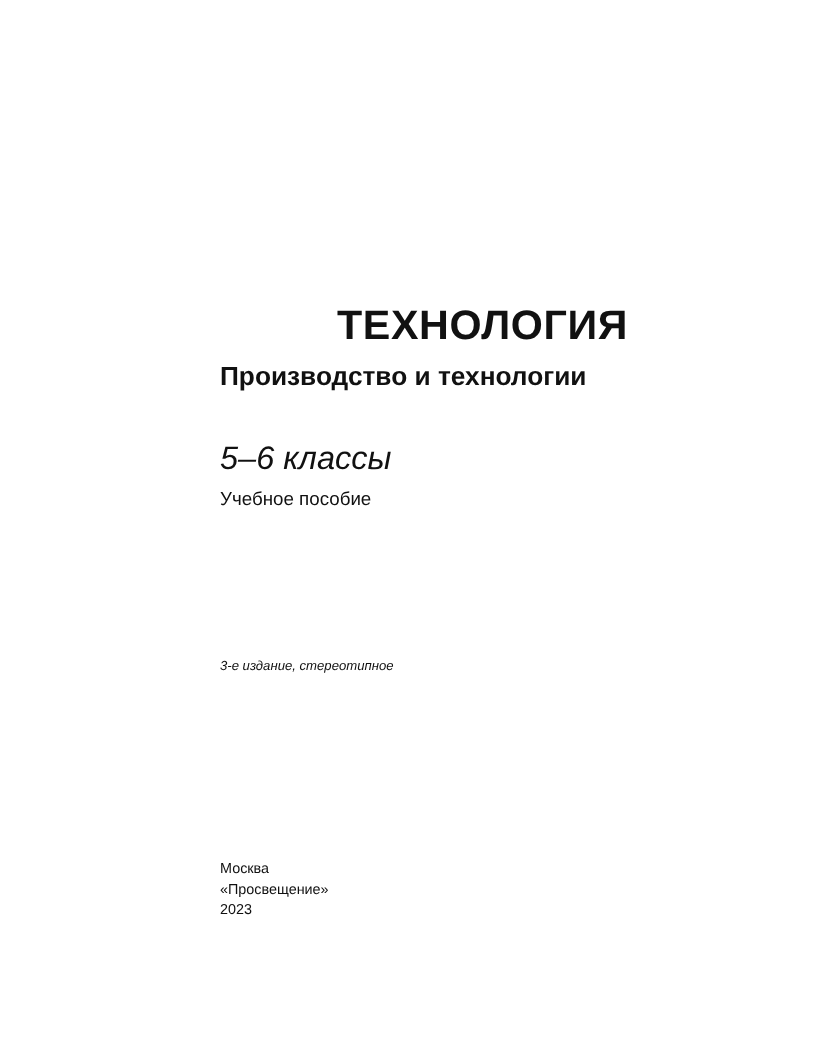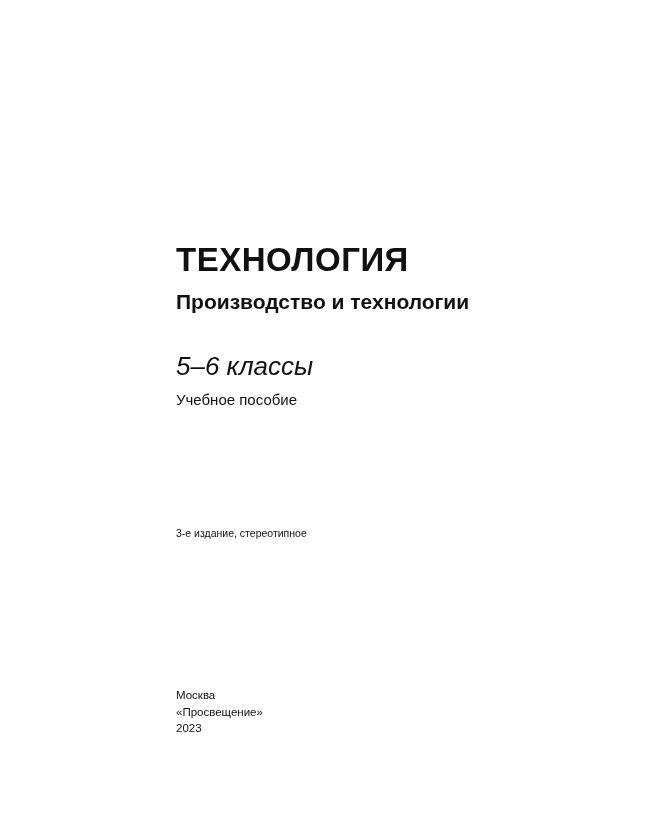--- a/index.html
+++ b/index.html
@@ -29,20 +29,21 @@
     top: 243px;
     width: 420px;
   }
   .main-title {
     font-size: 33px;
     font-weight: bold;
     letter-spacing: 0.5px;
     line-height: 1.05;
     margin: 0;
     color: #111111;
+    text-align: center;
   }
   .subtitle {
     font-size: 21px;
     font-weight: bold;
     line-height: 1.1;
     margin: 12px 0 0 0;
     color: #111111;
   }
   .grade-block {
     position: absolute;
@@ -65,20 +66,21 @@
     margin: 10px 0 0 0;
     color: #111111;
   }
   .edition {
     position: absolute;
     left: 176px;
     top: 527px;
     font-size: 10.5px;
     line-height: 1.2;
     color: #111111;
+    font-style: italic;
   }
   .imprint {
     position: absolute;
     left: 176px;
     top: 687px;
     font-size: 11.5px;
     line-height: 1.45;
     color: #111111;
   }
   .imprint div {

